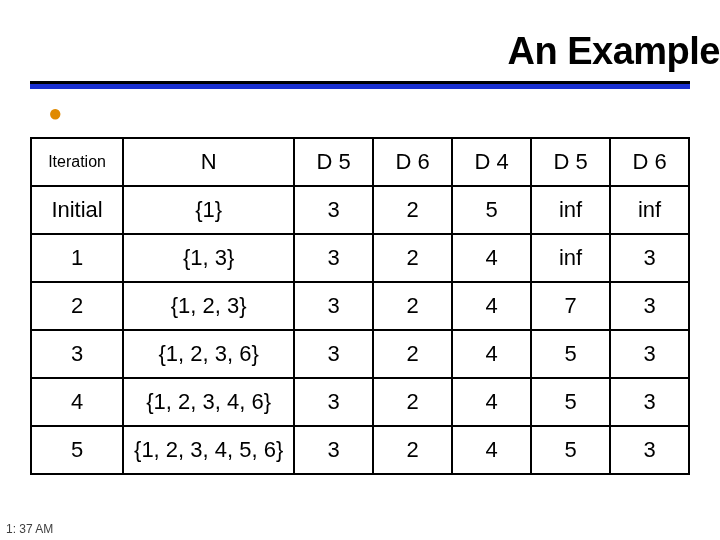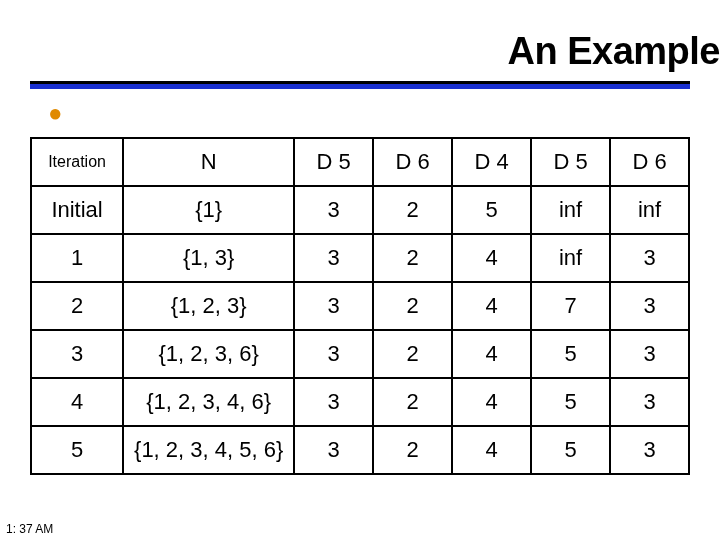--- a/index.html
+++ b/index.html
@@ -60,21 +60,21 @@
   col.c-iter { width: 14%; }
   col.c-n    { width: 26%; }
   col.c-d    { width: 12%; }
   .iter-head { font-size: 16px; }
   .timestamp {
     position: absolute;
     left: 6px;
     bottom: 4px;
     font-size: 12px;
     font-family: Arial, sans-serif;
-    color: #000000;
+    color: #404040;
   }
 </style>
 </head>
 <body>
 
 <div class="title">An Example</div>
 
 <div class="rule">
   <div class="black"></div>
   <div class="blue"></div>

